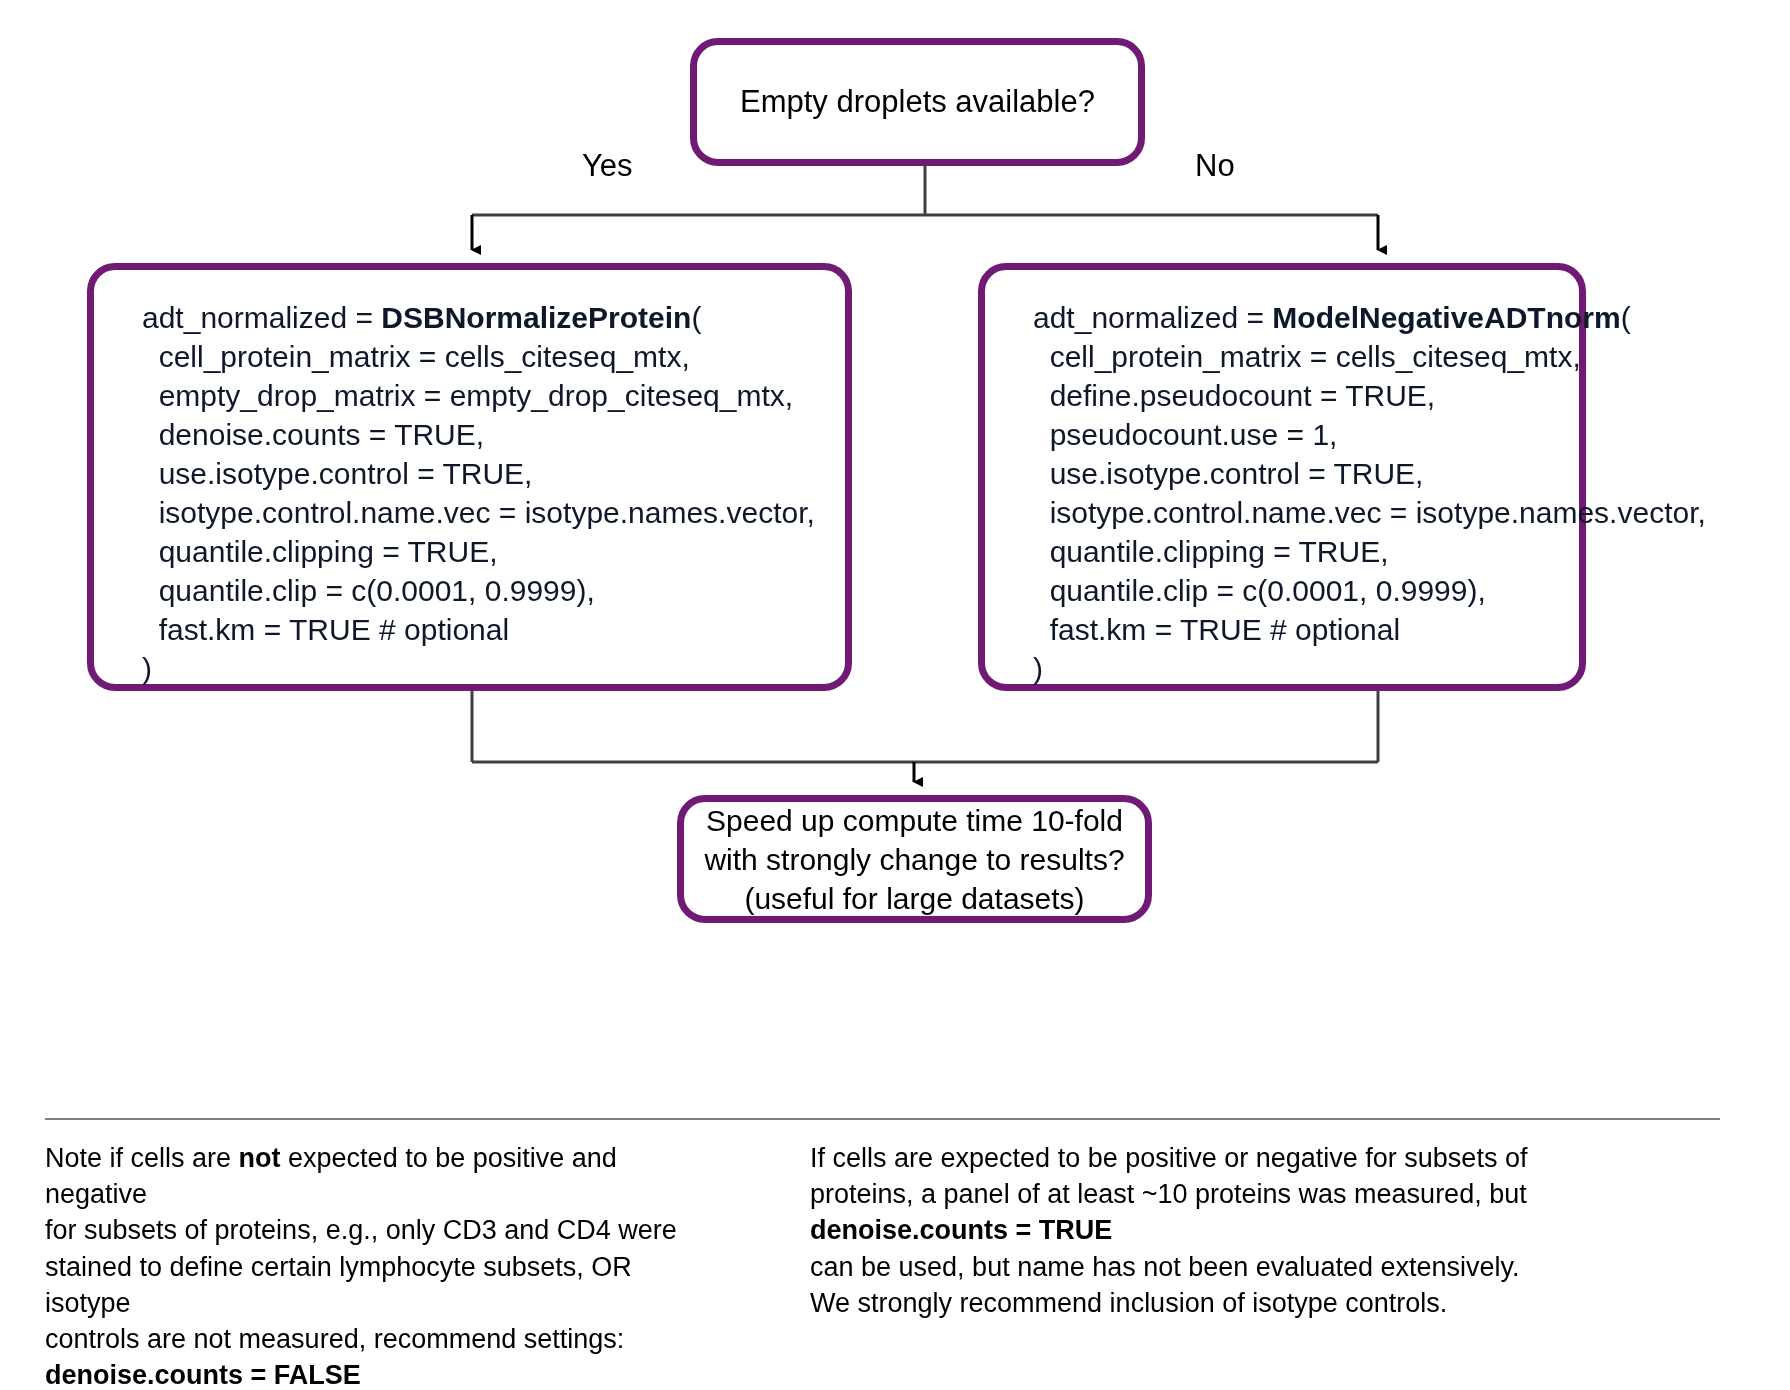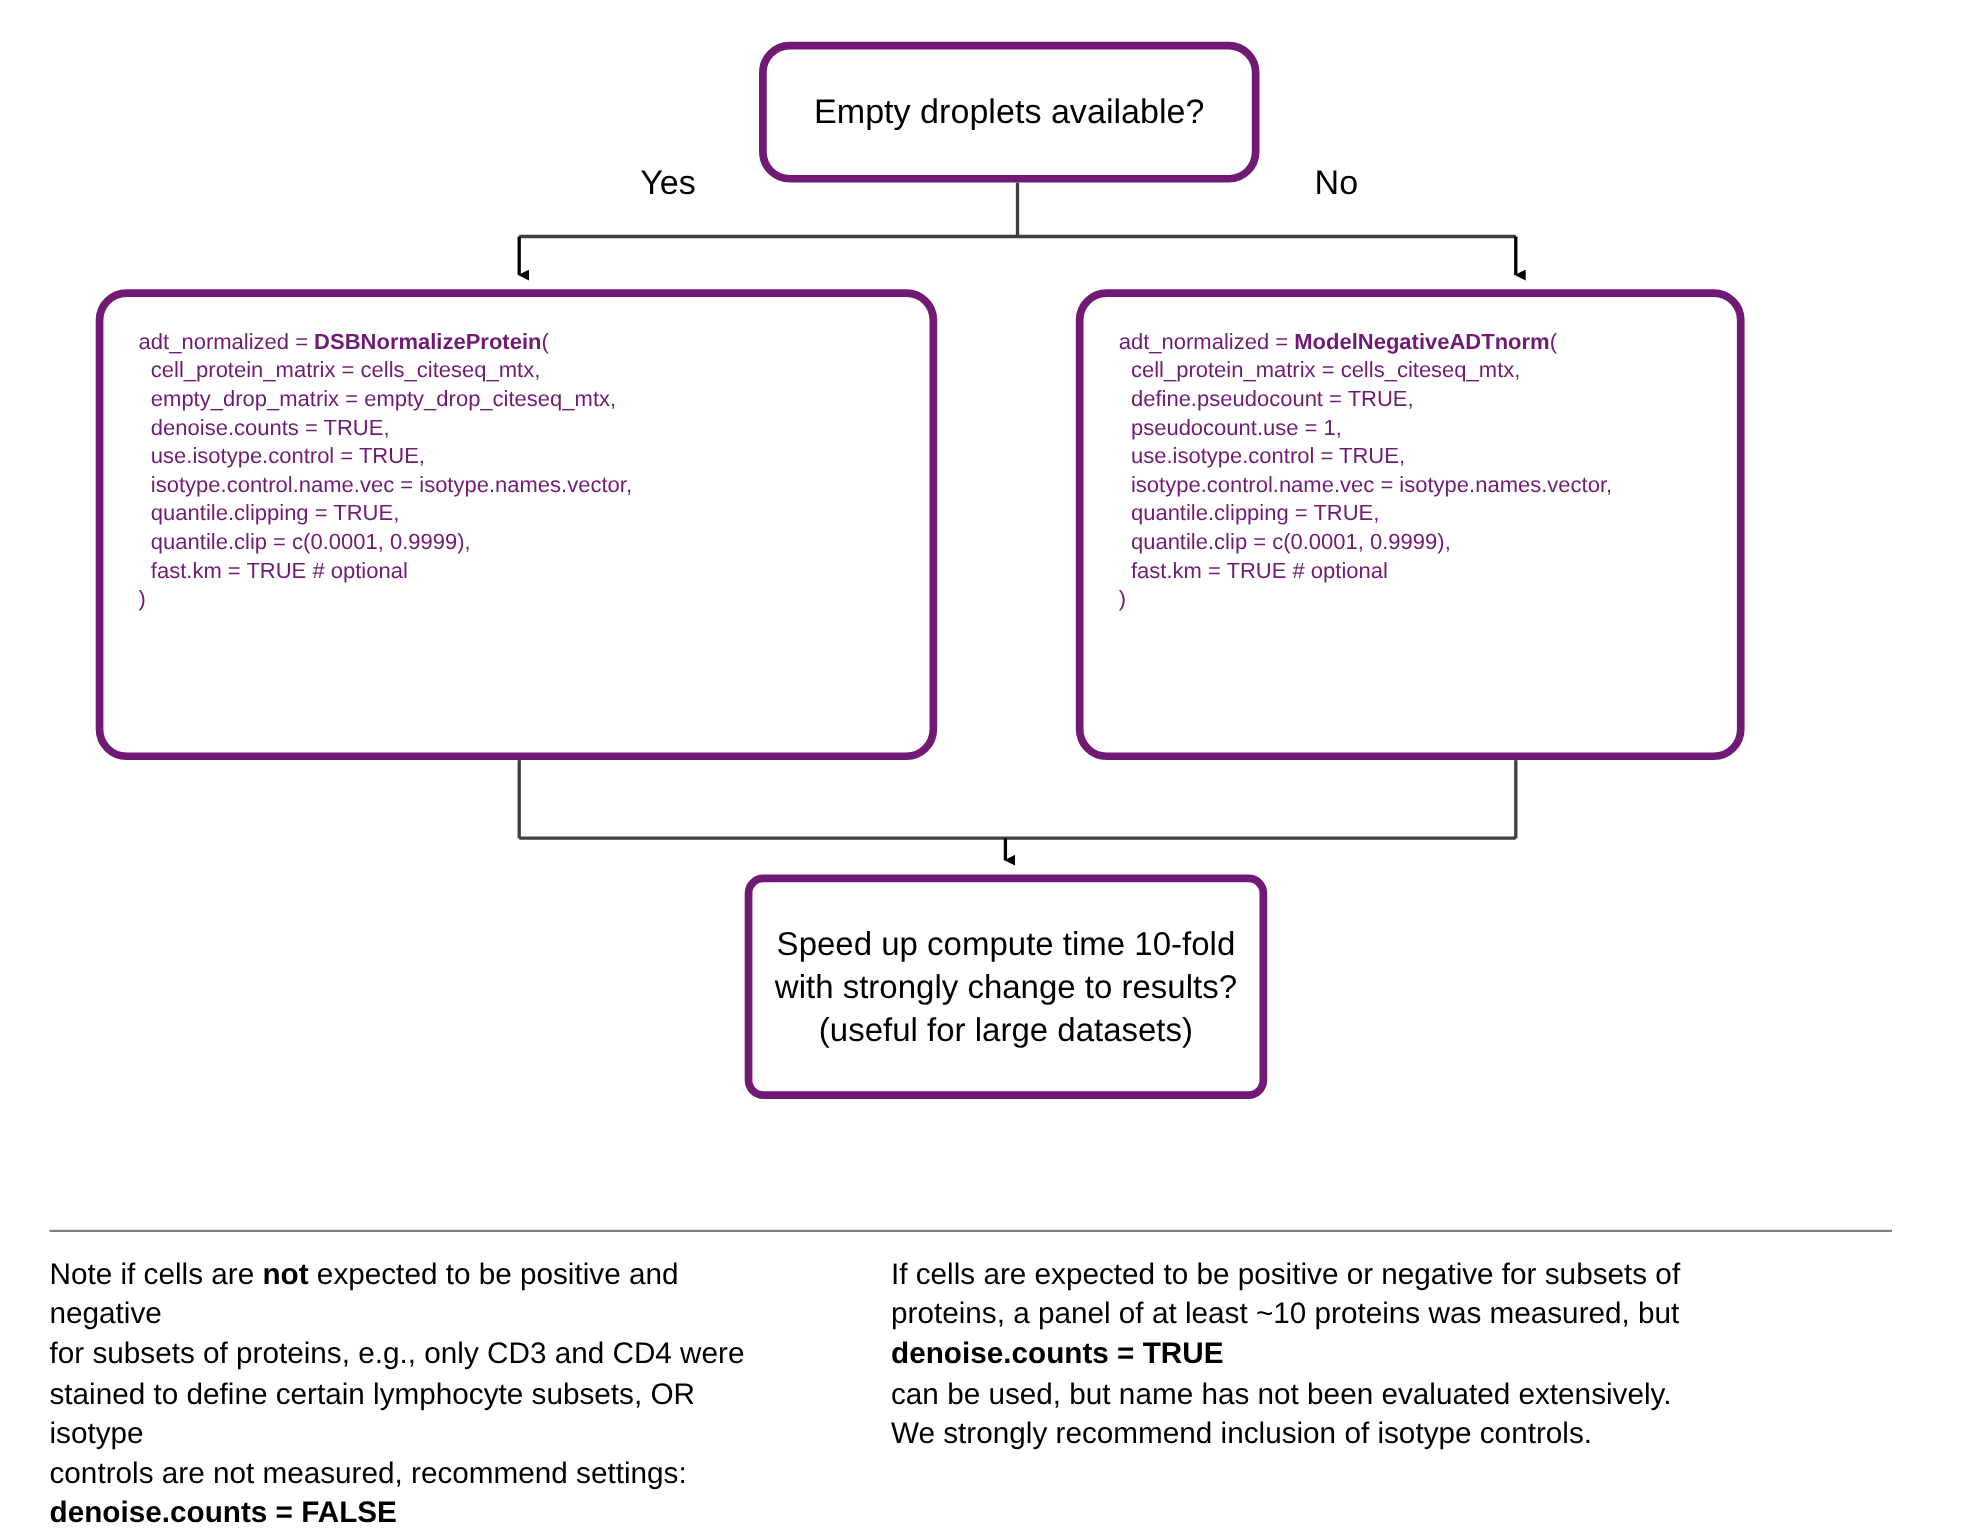--- a/index.html
+++ b/index.html
@@ -56,42 +56,42 @@
   }
   .node-code-right {
     left: 978px;
     top: 263px;
     width: 608px;
     height: 428px;
     padding: 28px 0 0 32px;
   }
   .code-block {
     font-family: "Liberation Sans", sans-serif;
-    font-size: 20px;
+    font-size: 30px;
     line-height: 1.30;
     white-space: pre;
-    color: #701a75;
+    color: #0f172a;
+    margin-left: 16px;
   }
   .code-line {
     white-space: pre;
   }
   .code-line b {
     font-weight: bold;
   }
   .node-decision-bottom {
     left: 677px;
     top: 795px;
     width: 475px;
-    height: 204px;
+    height: 128px;
     display: flex;
     flex-direction: column;
     align-items: center;
     justify-content: center;
     padding: 0 14px;
-    border-radius: 17px;
   }
   .node-decision-bottom .node-line {
     font-size: 30px;
     line-height: 1.30;
     text-align: center;
   }
   .node-decision-bottom .node-line.bold {
     font-weight: bold;
   }
   .edge-label {

